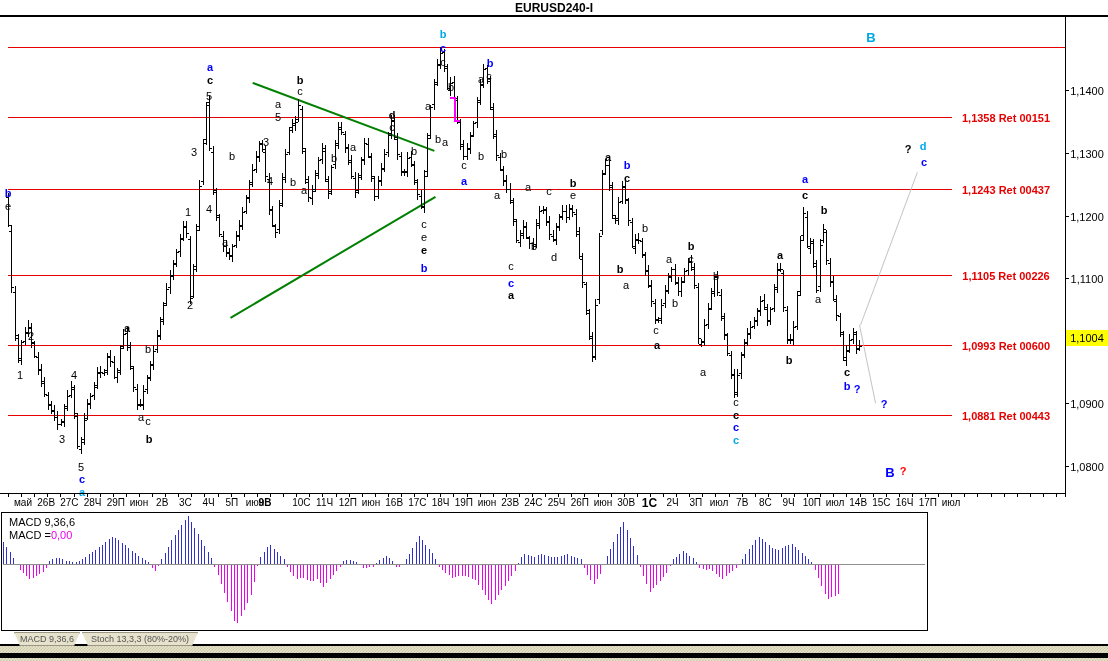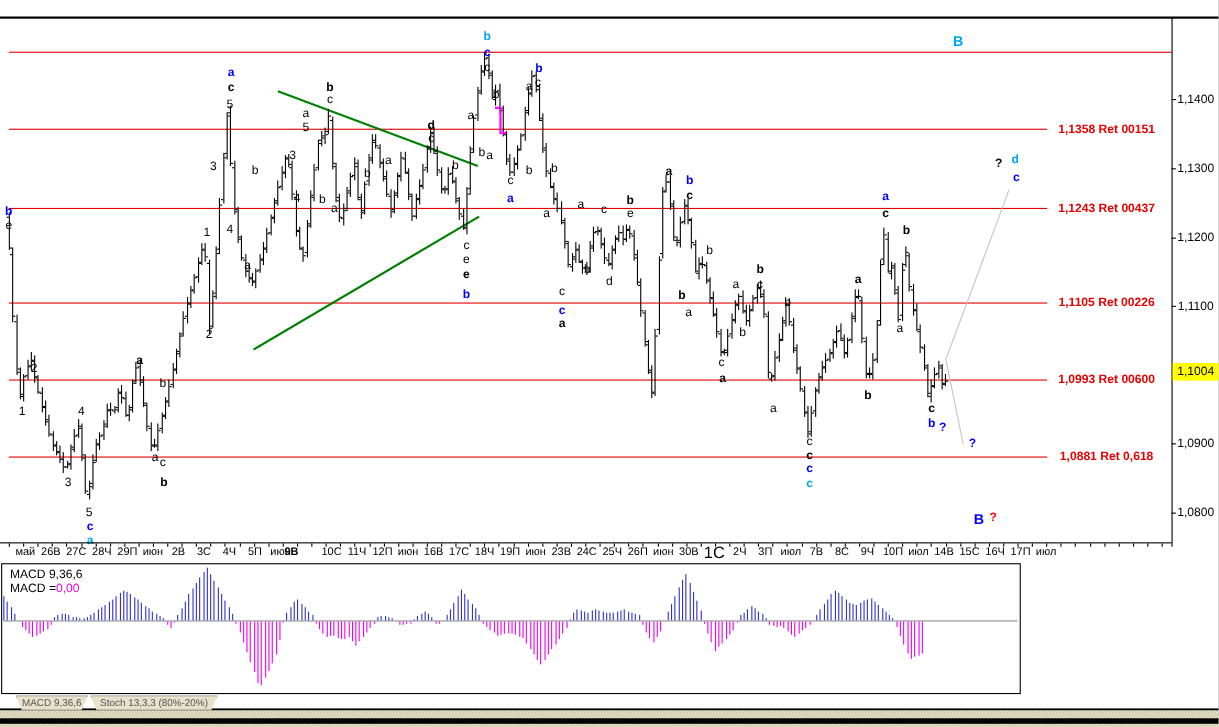--- a/index.html
+++ b/index.html
@@ -21,20 +21,21 @@
         border:2px solid #a83a34;border-radius:4px;color:#fff;text-align:center;
         line-height:33px;white-space:nowrap;}
   #logo .b{font-size:19px;position:static;}
   #logo .m{font-size:22px;letter-spacing:-0.5px;position:static;}
   #logo .s{font-size:13px;position:static;}
 </style>
 </head>
 <body>
 
 <div id="chart">
+  <div class="title">EURUSD240-I</div>
   <div class="hline" style="left:0;top:15px;width:1108px;height:2px;"></div>
 
   <div id="plot" style="left:0;top:17px;width:1065px;height:476px;"></div>
   <div id="paxis" style="left:1065px;top:16px;width:43px;height:481px;"></div>
   <div id="taxis" style="left:0;top:493px;width:1065px;height:19px;"></div>
 
   <div id="macd" style="left:1px;top:512px;width:927px;height:119px;border:1px solid #000;background:#fff;">
     <div class="mlab" style="left:7px;top:3px;font-size:11px;color:#000;">MACD 9,36,6</div>
     <div style="left:7px;top:16px;font-size:11px;color:#000;white-space:nowrap;">
       <span style="position:static;">MACD =</span><span class="mag" style="position:static;">0,00</span>
@@ -50,21 +51,21 @@
 
 <div style="left: 8px; top: 117px; width: 944px; height: 1px; background: rgb(230, 0, 0);"></div>
     <div class="lbl" style="left: 1006px; top: 118px; color: rgb(230, 0, 0); font-size: 11px; font-weight: bold; transform: translate(-50%, -50%);">1,1358 Ret 00151</div>
     <div style="left: 8px; top: 189px; width: 944px; height: 1px; background: rgb(230, 0, 0);"></div>
     <div class="lbl" style="left: 1006px; top: 190px; color: rgb(230, 0, 0); font-size: 11px; font-weight: bold; transform: translate(-50%, -50%);">1,1243 Ret 00437</div>
     <div style="left: 8px; top: 275px; width: 944px; height: 1px; background: rgb(230, 0, 0);"></div>
     <div class="lbl" style="left: 1006px; top: 276px; color: rgb(230, 0, 0); font-size: 11px; font-weight: bold; transform: translate(-50%, -50%);">1,1105 Ret 00226</div>
     <div style="left: 8px; top: 345px; width: 944px; height: 1px; background: rgb(230, 0, 0);"></div>
     <div class="lbl" style="left: 1006px; top: 346px; color: rgb(230, 0, 0); font-size: 11px; font-weight: bold; transform: translate(-50%, -50%);">1,0993 Ret 00600</div>
     <div style="left: 8px; top: 415px; width: 944px; height: 1px; background: rgb(230, 0, 0);"></div>
-    <div class="lbl" style="left: 1006px; top: 416px; color: rgb(230, 0, 0); font-size: 11px; font-weight: bold; transform: translate(-50%, -50%);">1,0881 Ret 0,618</div>
+    <div class="lbl" style="left: 1006px; top: 416px; color: rgb(230, 0, 0); font-size: 11px; font-weight: bold; transform: translate(-50%, -50%);">1,0881 Ret 00443</div>
     <div style="left: 8px; top: 47px; width: 1057px; height: 1px; background: rgb(230, 0, 0);"></div>
     <div style="left: 253px; top: 82px; width: 194.288px; height: 2px; background: rgb(0, 128, 0); transform-origin: 0px 0px; transform: rotate(0.357566rad);"></div>
     <div style="left: 230px; top: 317px; width: 238.046px; height: 2px; background: rgb(0, 128, 0); transform-origin: 0px 0px; transform: rotate(-0.533215rad);"></div>
     <div style="left: 860px; top: 325px; width: 163.273px; height: 1px; background: rgb(196, 196, 196); transform-origin: 0px 0px; transform: rotate(-1.21418rad);"></div>
     <div style="left: 860px; top: 325px; width: 79.6241px; height: 1px; background: rgb(196, 196, 196); transform-origin: 0px 0px; transform: rotate(1.36847rad);"></div>
     <div style="left: 8px; top: 193px; width: 1px; height: 34px; background: rgb(0, 0, 0);"></div>
     <div style="left: 6px; top: 197px; width: 2px; height: 1px; background: rgb(0, 0, 0);"></div>
     <div style="left: 9px; top: 225px; width: 2px; height: 1px; background: rgb(0, 0, 0);"></div>
     <div style="left: 11px; top: 225px; width: 1px; height: 68px; background: rgb(0, 0, 0);"></div>
     <div style="left: 9px; top: 231px; width: 2px; height: 1px; background: rgb(0, 0, 0);"></div>
@@ -1057,21 +1058,21 @@
     <div class="lbl" style="left: 417.4px; top: 503px; color: rgb(0, 0, 0); font-size: 10px; font-weight: normal;">17С</div>
     <div class="lbl" style="left: 440.6px; top: 503px; color: rgb(0, 0, 0); font-size: 10px; font-weight: normal;">18Ч</div>
     <div class="lbl" style="left: 463.8px; top: 503px; color: rgb(0, 0, 0); font-size: 10px; font-weight: normal;">19П</div>
     <div class="lbl" style="left: 487px; top: 503px; color: rgb(0, 0, 0); font-size: 10px; font-weight: normal;">июн</div>
     <div class="lbl" style="left: 510.2px; top: 503px; color: rgb(0, 0, 0); font-size: 10px; font-weight: normal;">23В</div>
     <div class="lbl" style="left: 533.4px; top: 503px; color: rgb(0, 0, 0); font-size: 10px; font-weight: normal;">24С</div>
     <div class="lbl" style="left: 556.6px; top: 503px; color: rgb(0, 0, 0); font-size: 10px; font-weight: normal;">25Ч</div>
     <div class="lbl" style="left: 579.8px; top: 503px; color: rgb(0, 0, 0); font-size: 10px; font-weight: normal;">26П</div>
     <div class="lbl" style="left: 603px; top: 503px; color: rgb(0, 0, 0); font-size: 10px; font-weight: normal;">июн</div>
     <div class="lbl" style="left: 626.2px; top: 503px; color: rgb(0, 0, 0); font-size: 10px; font-weight: normal;">30В</div>
-    <div class="lbl" style="left: 649.4px; top: 503px; color: rgb(0, 0, 0); font-size: 15px; font-weight: normal;">1С</div>
+    <div class="lbl" style="left: 649.4px; top: 503px; color: rgb(0, 0, 0); font-size: 12px; font-weight: bold;">1С</div>
     <div class="lbl" style="left: 672.6px; top: 503px; color: rgb(0, 0, 0); font-size: 10px; font-weight: normal;">2Ч</div>
     <div class="lbl" style="left: 695.8px; top: 503px; color: rgb(0, 0, 0); font-size: 10px; font-weight: normal;">3П</div>
     <div class="lbl" style="left: 719px; top: 503px; color: rgb(0, 0, 0); font-size: 10px; font-weight: normal;">июл</div>
     <div class="lbl" style="left: 742.2px; top: 503px; color: rgb(0, 0, 0); font-size: 10px; font-weight: normal;">7В</div>
     <div class="lbl" style="left: 765.4px; top: 503px; color: rgb(0, 0, 0); font-size: 10px; font-weight: normal;">8С</div>
     <div class="lbl" style="left: 788.6px; top: 503px; color: rgb(0, 0, 0); font-size: 10px; font-weight: normal;">9Ч</div>
     <div class="lbl" style="left: 811.8px; top: 503px; color: rgb(0, 0, 0); font-size: 10px; font-weight: normal;">10П</div>
     <div class="lbl" style="left: 835px; top: 503px; color: rgb(0, 0, 0); font-size: 10px; font-weight: normal;">июл</div>
     <div class="lbl" style="left: 858.2px; top: 503px; color: rgb(0, 0, 0); font-size: 10px; font-weight: normal;">14В</div>
     <div class="lbl" style="left: 881.4px; top: 503px; color: rgb(0, 0, 0); font-size: 10px; font-weight: normal;">15С</div>

